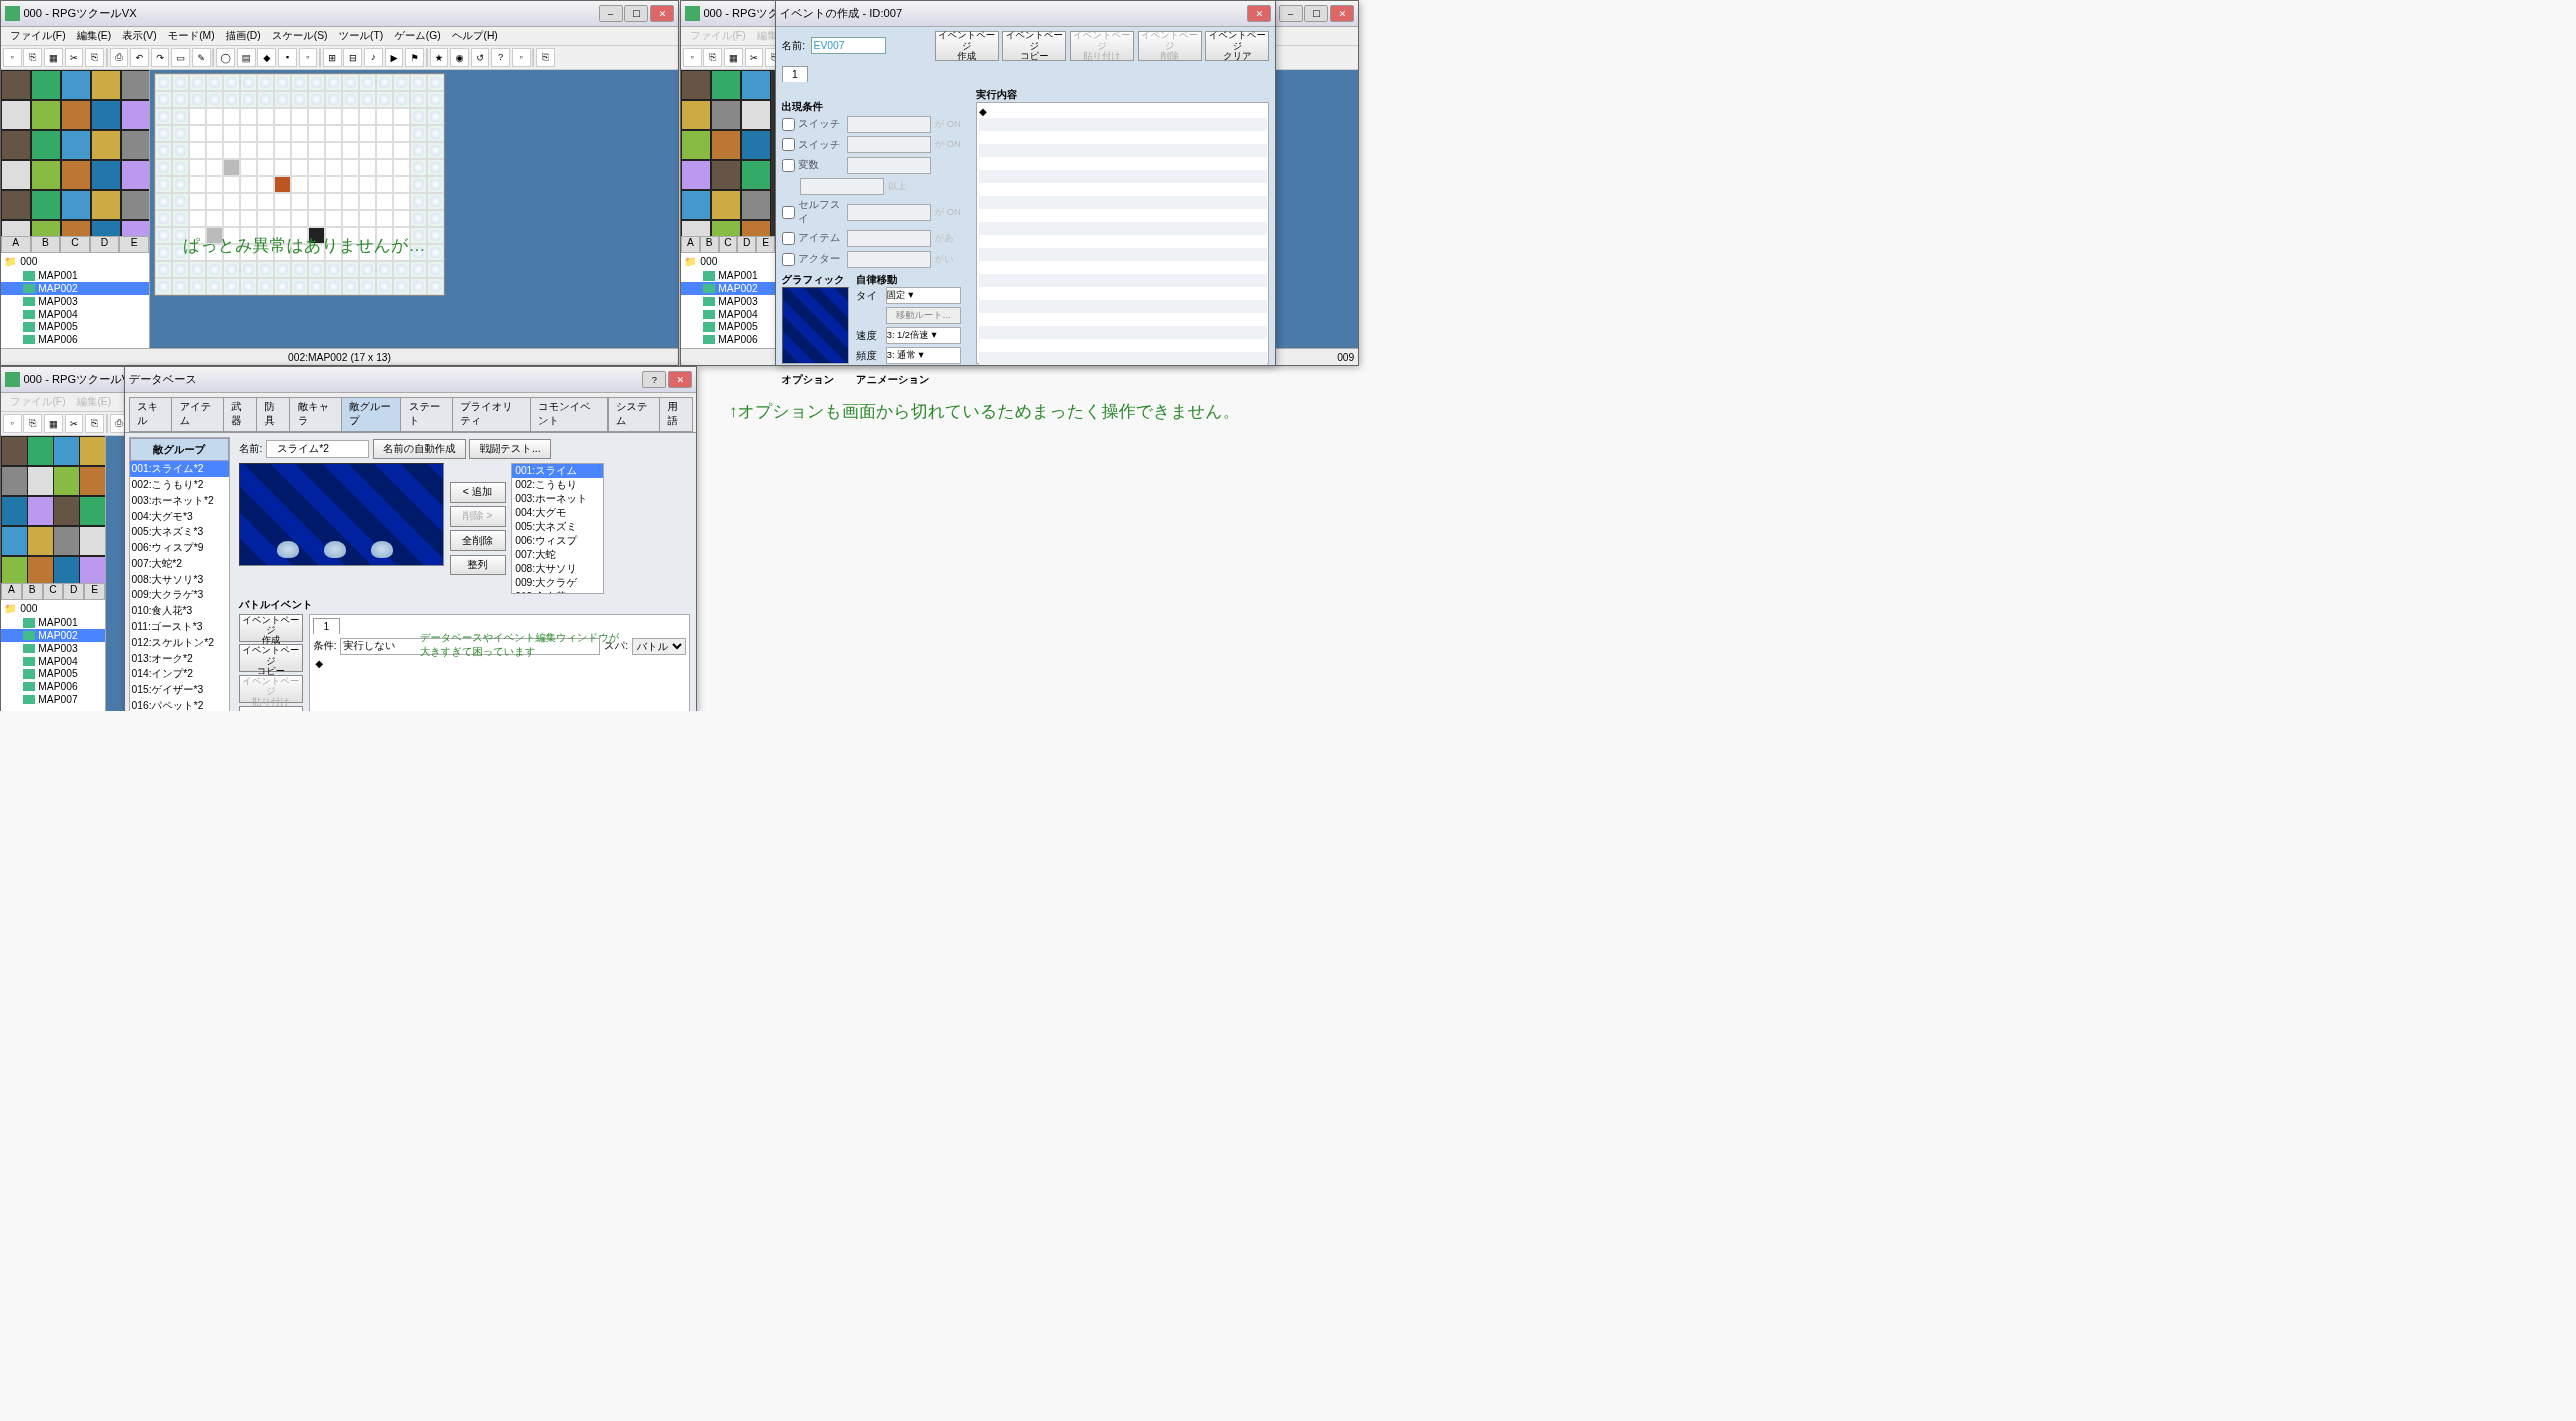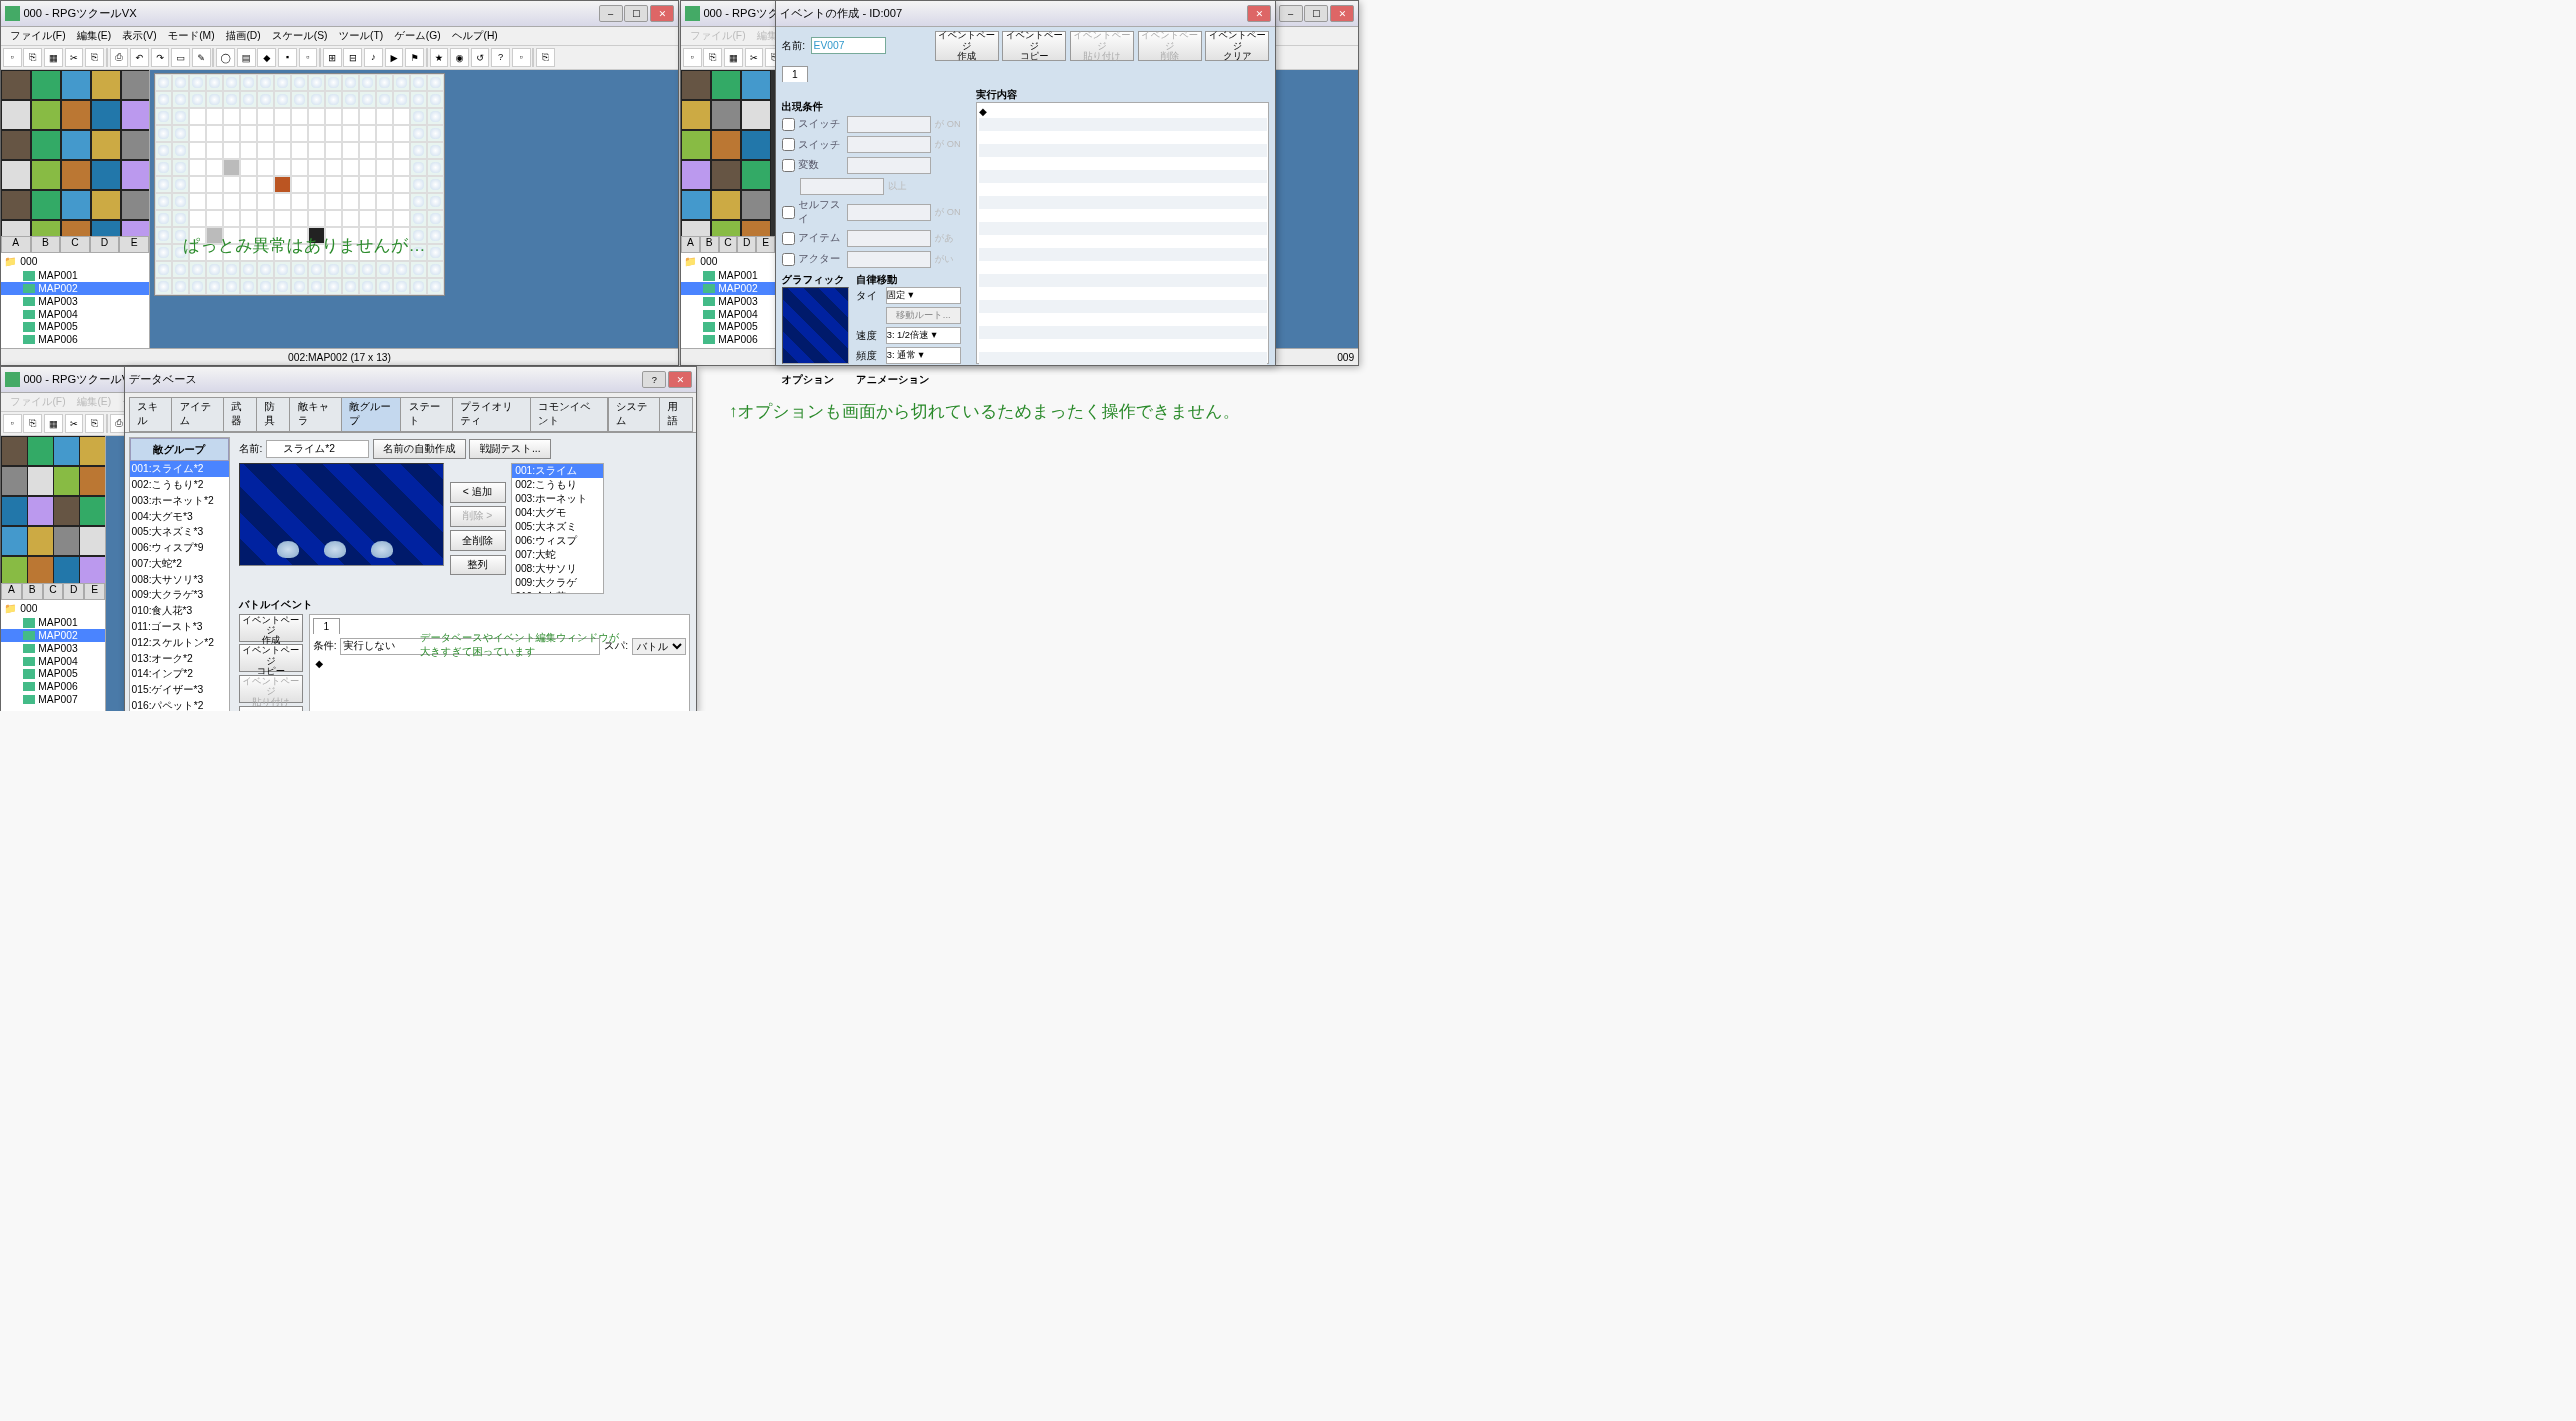--- a/index.html
+++ b/index.html
@@ -68,21 +68,21 @@
 .dbtabs { padding:3.7px 3.7px 0; display:flex; border-bottom:0.9px solid #999; background:#eee; }
 .dbtab { padding:2.8px 7.5px; border:0.9px solid #999; background:#e4e8ec; margin-right:-0.9px; cursor:pointer; }
 .dbtab.act { background:#c4d8ee; }
 .dbbody { display:flex; height:calc(100% - 47px); }
 .dblist { width:101px; background:#fff; border:0.9px solid #aaa; margin:3.7px; overflow:auto; }
 .dblist .gh { background:#c4d8ee; font-weight:bold; border:0.9px solid #99b; padding:3.7px 1.9px; text-align:center; }
 .dblist .it { padding:0.9px 1.9px; cursor:default; }
 .dblist .it.sel { background:#4a84ff; color:#fff; }
 .dbr { flex:1; padding:5.6px; display:flex; flex-direction:column; gap:3.7px; }
 .dbr .namer { display:flex; align-items:center; gap:3.7px; }
-.dbr .namer input { width:103px; height:18.7px; border:0.9px solid #aaa; padding:0 16px; }
+.dbr .namer input { width:103px; height:18.7px; border:0.9px solid #aaa; padding:0 10px; }
 .dbr .namer button { height:20.5px; padding:0 9.3px; border:0.9px solid #888; background:linear-gradient(#fefefe,#e2e2e2); cursor:pointer; }
 .dbr .mid { display:flex; gap:5.6px; }
 .dbr .troopimg { width:205px; height:103px; background:#001a6b; background-image:repeating-linear-gradient(45deg,#001a6b 0 18.7px,#0022a0 18.7px 37px); border:1.9px inset #888; position:relative; }
 .dbr .troopimg .slime { position:absolute; bottom:7.5px; width:22.4px; height:17px; background:radial-gradient(#cde,#8ac); border-radius:50% 50% 40% 40%; }
 .dbr .midbtns { display:flex; flex-direction:column; gap:3.7px; justify-content:center; }
 .dbr .midbtns button { width:56px; height:20.5px; border:0.9px solid #888; background:linear-gradient(#fefefe,#e2e2e2); cursor:pointer; }
 .dbr .enemylist { width:93px; height:131px; background:#fff; border:0.9px solid #aaa; overflow:auto; }
 .dbr .enemylist div { padding:0 3px; }
 .dbr .enemylist div.sel { background:#4a84ff; color:#fff; }
 .dbr .btlarea h4 { font-weight:bold; margin-bottom:1.9px; }

